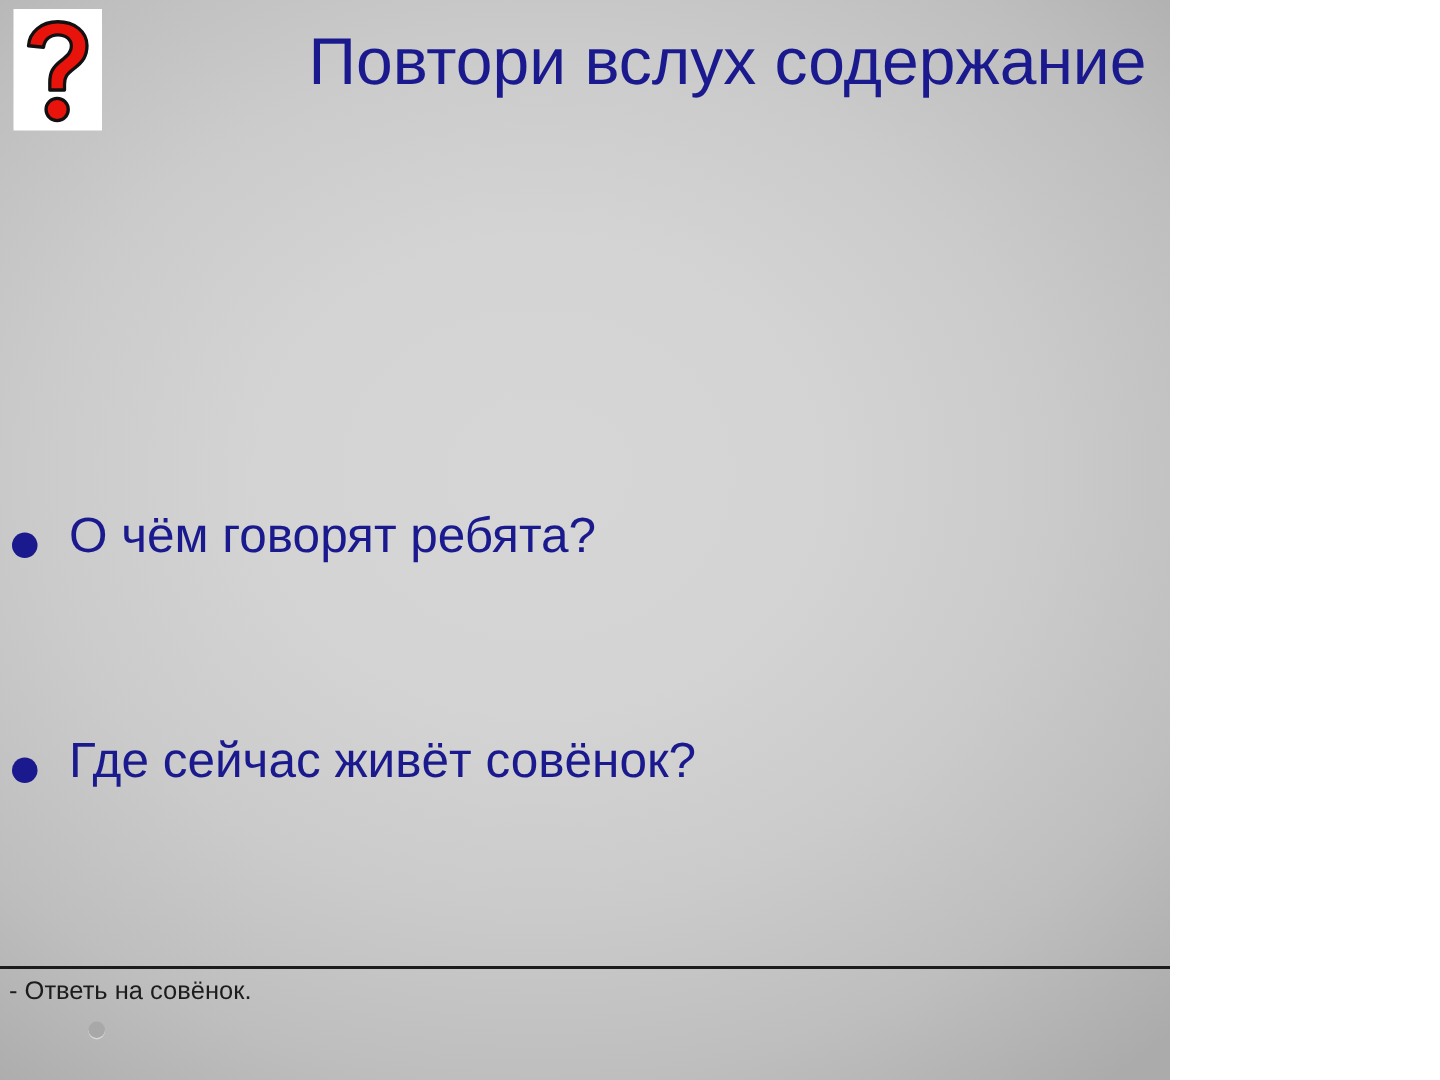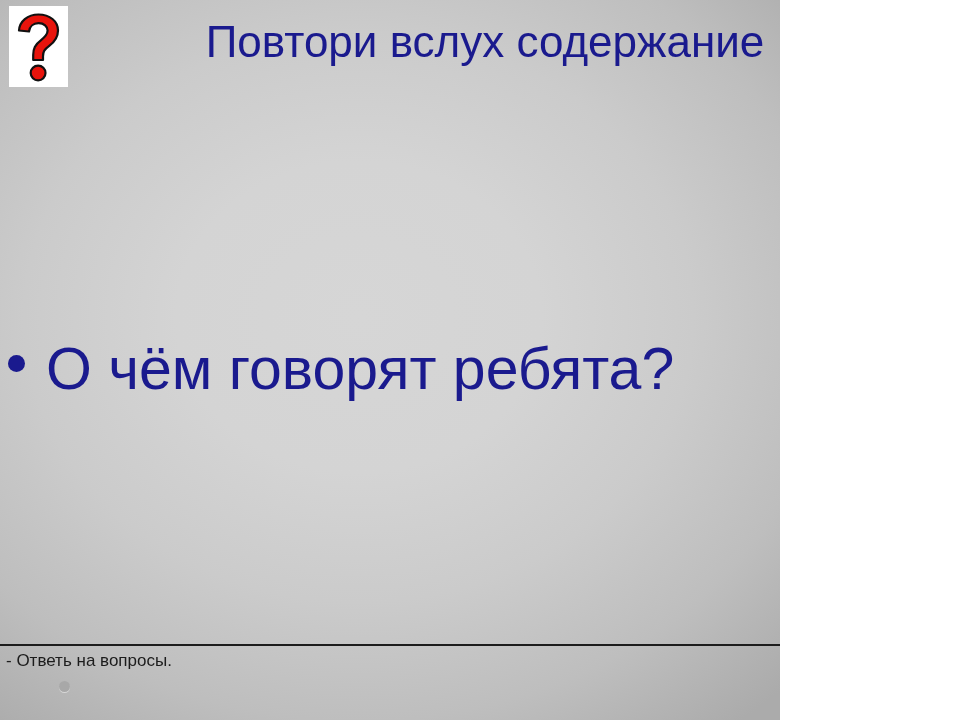--- a/index.html
+++ b/index.html
@@ -77,21 +77,21 @@
     flex: 0 0 auto;
     width: 17px;
     height: 17px;
     border-radius: 50%;
     background: #1a1a8e;
     margin-top: 37px;
     margin-right: 21px;
   }
   .bullet-text {
     color: #1a1a8e;
-    font-size: 59px;
+    font-size: 33px;
     line-height: 1;
     margin-top: 22px;
     white-space: nowrap;
   }
 
   
   #footer-divider {
     position: absolute;
     left: 0px;
     top: 644px;
@@ -146,21 +146,25 @@
 
   <div id="title-block">
     <div class="title-line">Повтори вслух содержание</div>
   </div>
 
   <div id="body-block">
     <div class="bullet-row">
       <span class="bullet-dot"></span>
       <span class="bullet-text">О чём говорят ребята?</span>
     </div>
+    <div class="bullet-row">
+      <span class="bullet-dot"></span>
+      <span class="bullet-text">Где сейчас живёт совёнок?</span>
+    </div>
   </div>
 
   <div id="footer-divider"></div>
-  <div id="footer-note">- Ответь на вопросы.</div>
+  <div id="footer-note">- Ответь на совёнок.</div>
 
   <span class="deco-dot" id="deco-dot-left"></span>
   <span class="deco-dot" id="deco-dot-right"></span>
 
 </div>
 
 </body></html>

